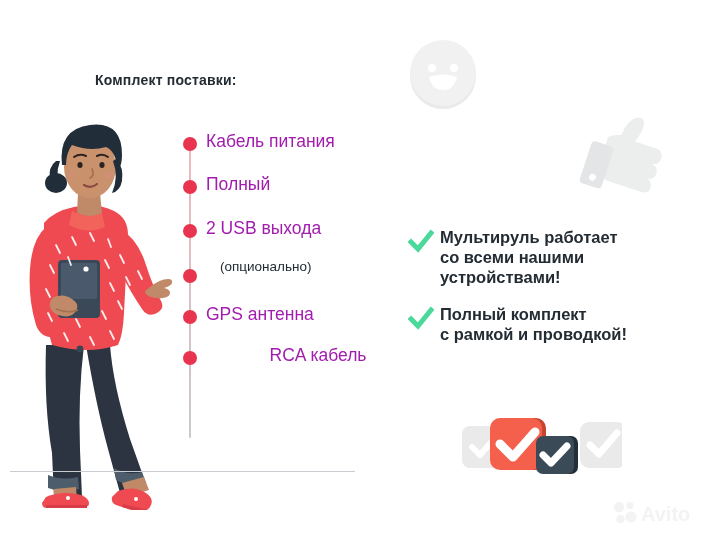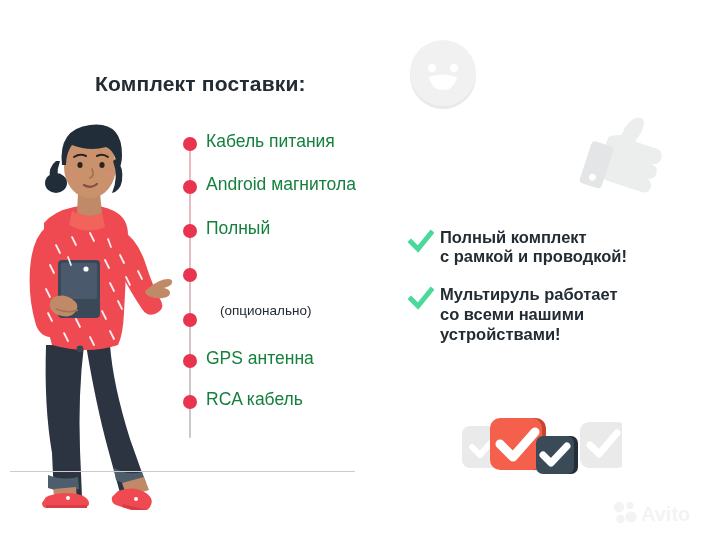--- a/index.html
+++ b/index.html
@@ -18,39 +18,39 @@
   #smiley{left:405px;top:36px;width:76px;height:76px;}
   #thumb{left:578px;top:108px;width:98px;height:104px;}
 
   
   #person{position:absolute;left:10px;top:105px;width:170px;height:405px;}
   #ground-line{position:absolute;left:10px;top:471px;width:345px;height:1px;background:#c9ccd1;}
 
   
   #title{
     position:absolute;left:95px;top:72px;
-    font-size:21px;font-weight:700;letter-spacing:.2px;
+    font-size:14px;font-weight:700;letter-spacing:.2px;
     color:#232b33;white-space:nowrap;
   }
 
   
   #list{position:absolute;left:180px;top:132px;width:250px;}
   #timeline-rail{
     position:absolute;left:9px;top:16px;width:2px;height:290px;
     background:linear-gradient(#efb7bd,#c8c8cc);
     border-radius:1px;
   }
   .li{position:relative;min-height:34px;display:flex;align-items:flex-start;}
   .li .dot{
     position:absolute;left:3px;width:14px;height:14px;border-radius:50%;
     background:#e8344e;
   }
   .li .txt{margin-left:26px;}
   .li .main{
-    font-size:17.5px;font-weight:400;color:#15803d;white-space:nowrap;line-height:1.05;
+    font-size:17.5px;font-weight:400;color:#a21caf;white-space:nowrap;line-height:1.05;
   }
   .li .sub{
     font-size:13.5px;color:#232b33;margin-left:14px;margin-top:2px;white-space:nowrap;text-align:center;
   }
 
   
   #checks{position:absolute;left:408px;top:228px;width:280px;}
   .check-row{display:flex;align-items:flex-start;margin-bottom:18px;}
   .check-row .ck{flex:0 0 auto;width:26px;height:26px;margin-right:6px;margin-top:1px;}
   .check-row .ctext{
@@ -169,69 +169,66 @@
   <div id="title">Комплект поставки:</div>
 
   <div id="list">
     <div id="timeline-rail"></div>
 
     <div class="li" style="height:43px;">
       <span class="dot" style="top:5px;"></span>
       <span class="txt"><span class="main">Кабель питания</span></span>
     </div>
 
+
     <div class="li" style="height:44px;">
       <span class="dot" style="top:5px;"></span>
-      <span class="txt"><span class="main">Android магнитола</span></span>
-    </div>
-
-    <div class="li" style="height:44px;">
-      <span class="dot" style="top:5px;"></span>
       <span class="txt"><span class="main">Полный</span></span>
     </div>
 
 
     <div class="li" style="height:38px;">
       <span class="dot" style="top:5px;"></span>
+      <span class="txt"><span class="main">2 USB выхода</span></span>
     </div>
 
     <div class="li" style="height:48px;">
       <span class="dot" style="top:12px;"></span>
       <span class="txt">
         <span class="sub" style="display:block;">(опционально)</span>
       </span>
     </div>
 
     <div class="li" style="height:41px;text-align:center;">
       <span class="dot" style="top:5px;"></span>
       <span class="txt"><span class="main">GPS антенна</span></span>
     </div>
 
-    <div class="li" style="height:34px;">
+    <div class="li" style="height:34px;justify-content:center;">
       <span class="dot" style="top:5px;"></span>
       <span class="txt"><span class="main">RCA кабель</span></span>
     </div>
   </div>
 
   <div id="checks">
-    <div class="check-row">
-      <svg class="ck" viewBox="0 0 26 26">
-        <path d="M3 13 L10 20 L23 4" stroke="#4ad99a" stroke-width="5" fill="none" stroke-linecap="square" stroke-linejoin="miter"></path>
-      </svg>
-      <div class="ctext">Полный комплект
-с рамкой и проводкой!</div>
-    </div>
-
     <div class="check-row second">
       <svg class="ck" viewBox="0 0 26 26">
         <path d="M3 13 L10 20 L23 4" stroke="#4ad99a" stroke-width="5" fill="none" stroke-linecap="square" stroke-linejoin="miter"></path>
       </svg>
       <div class="ctext">Мультируль работает
 со всеми нашими
 устройствами!</div>
+    </div>
+
+    <div class="check-row">
+      <svg class="ck" viewBox="0 0 26 26">
+        <path d="M3 13 L10 20 L23 4" stroke="#4ad99a" stroke-width="5" fill="none" stroke-linecap="square" stroke-linejoin="miter"></path>
+      </svg>
+      <div class="ctext">Полный комплект
+с рамкой и проводкой!</div>
     </div>
   </div>
 
   <svg id="boxes" viewBox="0 0 160 72">
 
     <rect x="0" y="12" width="42" height="42" rx="8" fill="#eaeaea"></rect>
     <path d="M10 33 L18 41 L33 24" stroke="#ffffff" stroke-width="6" fill="none" stroke-linecap="round" stroke-linejoin="round"></path>
 
     <rect x="118" y="8" width="46" height="46" rx="9" fill="#eaeaea"></rect>
     <path d="M128 31 L137 40 L155 19" stroke="#ffffff" stroke-width="7" fill="none" stroke-linecap="round" stroke-linejoin="round"></path>

